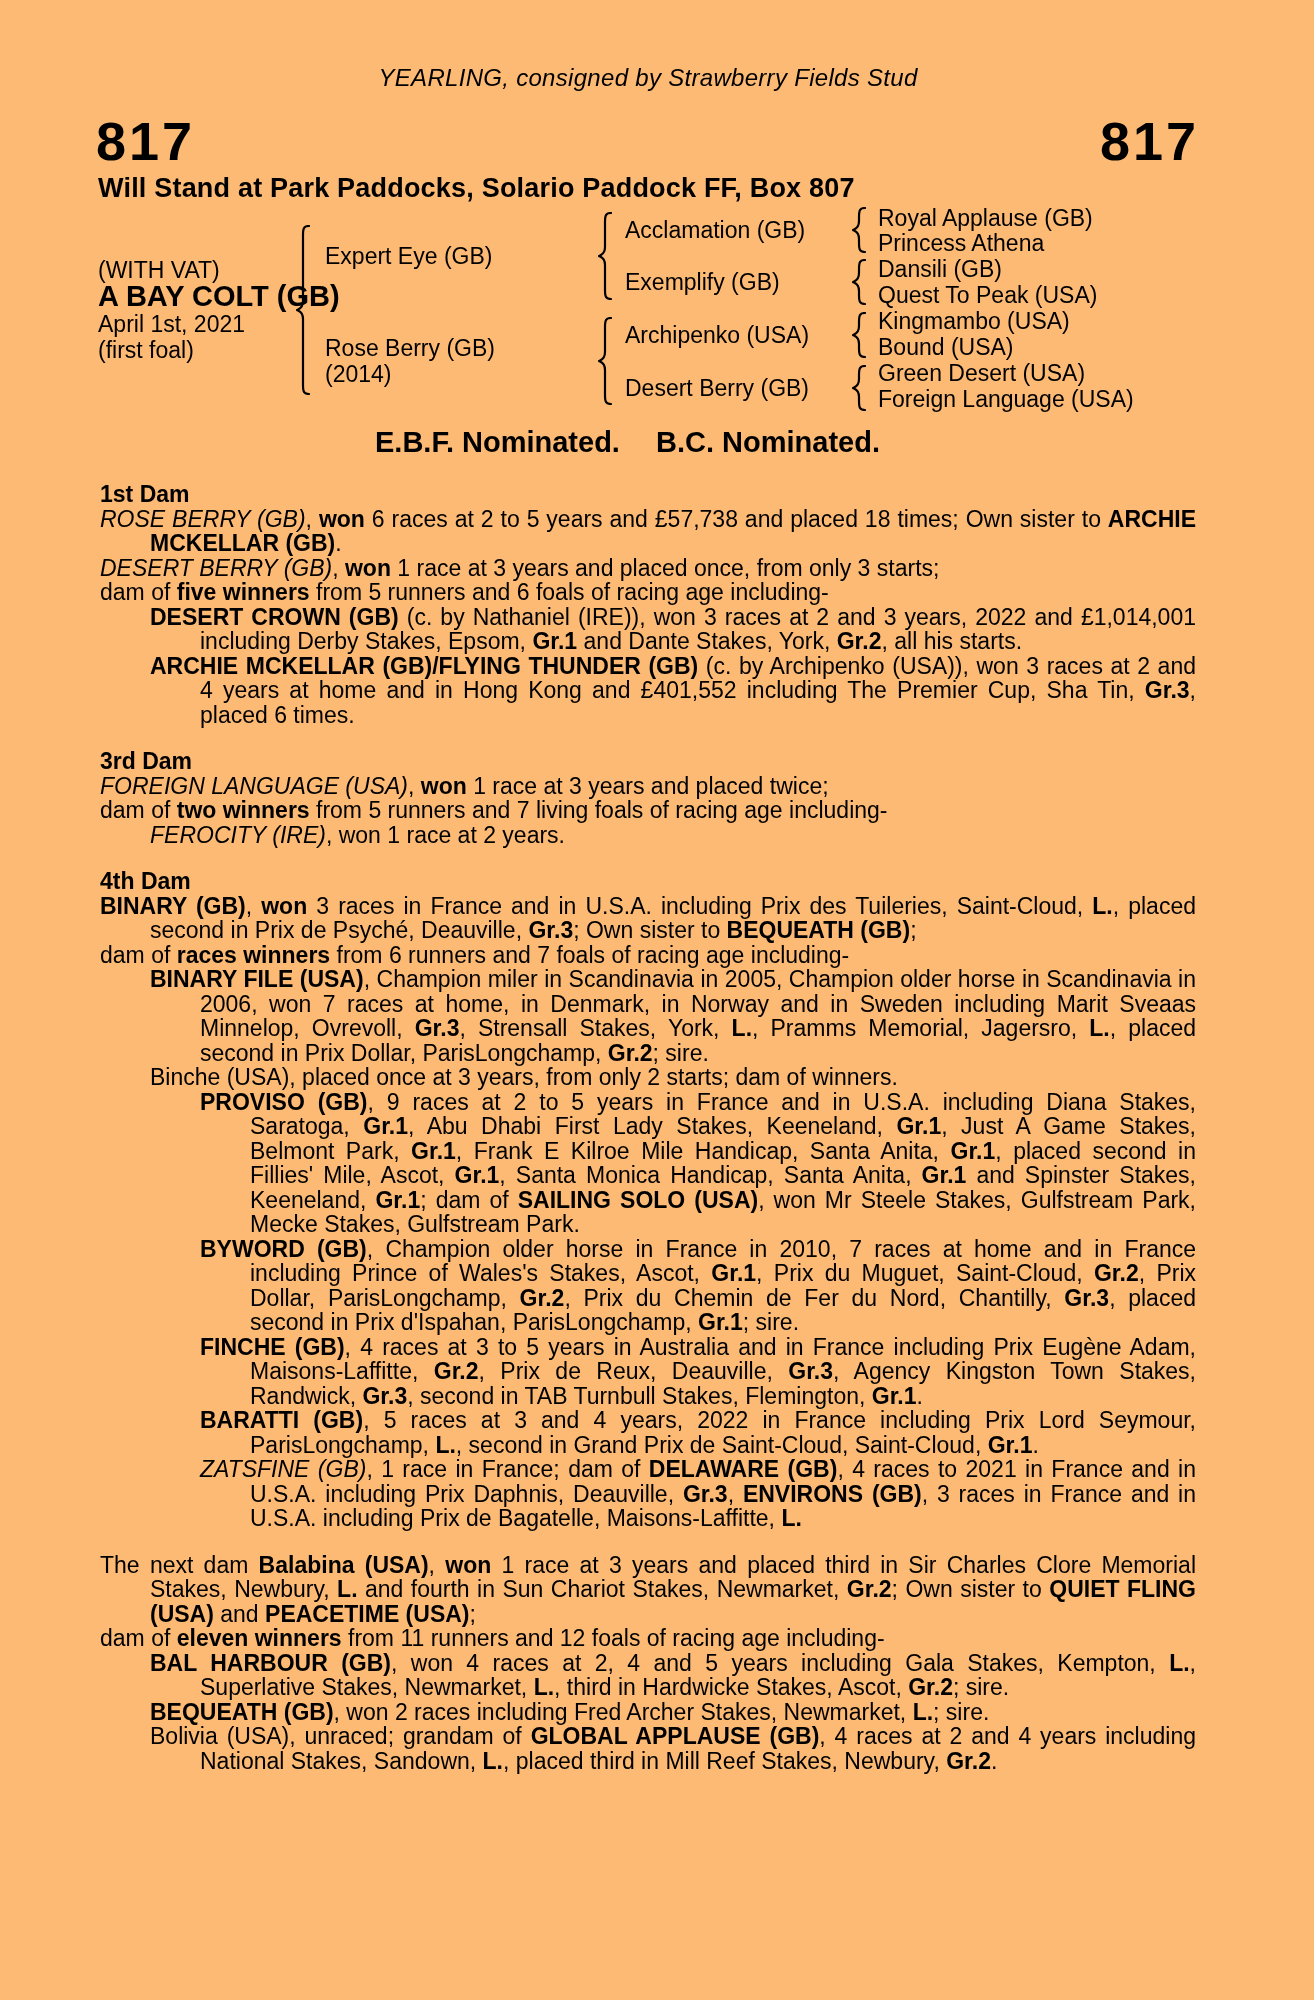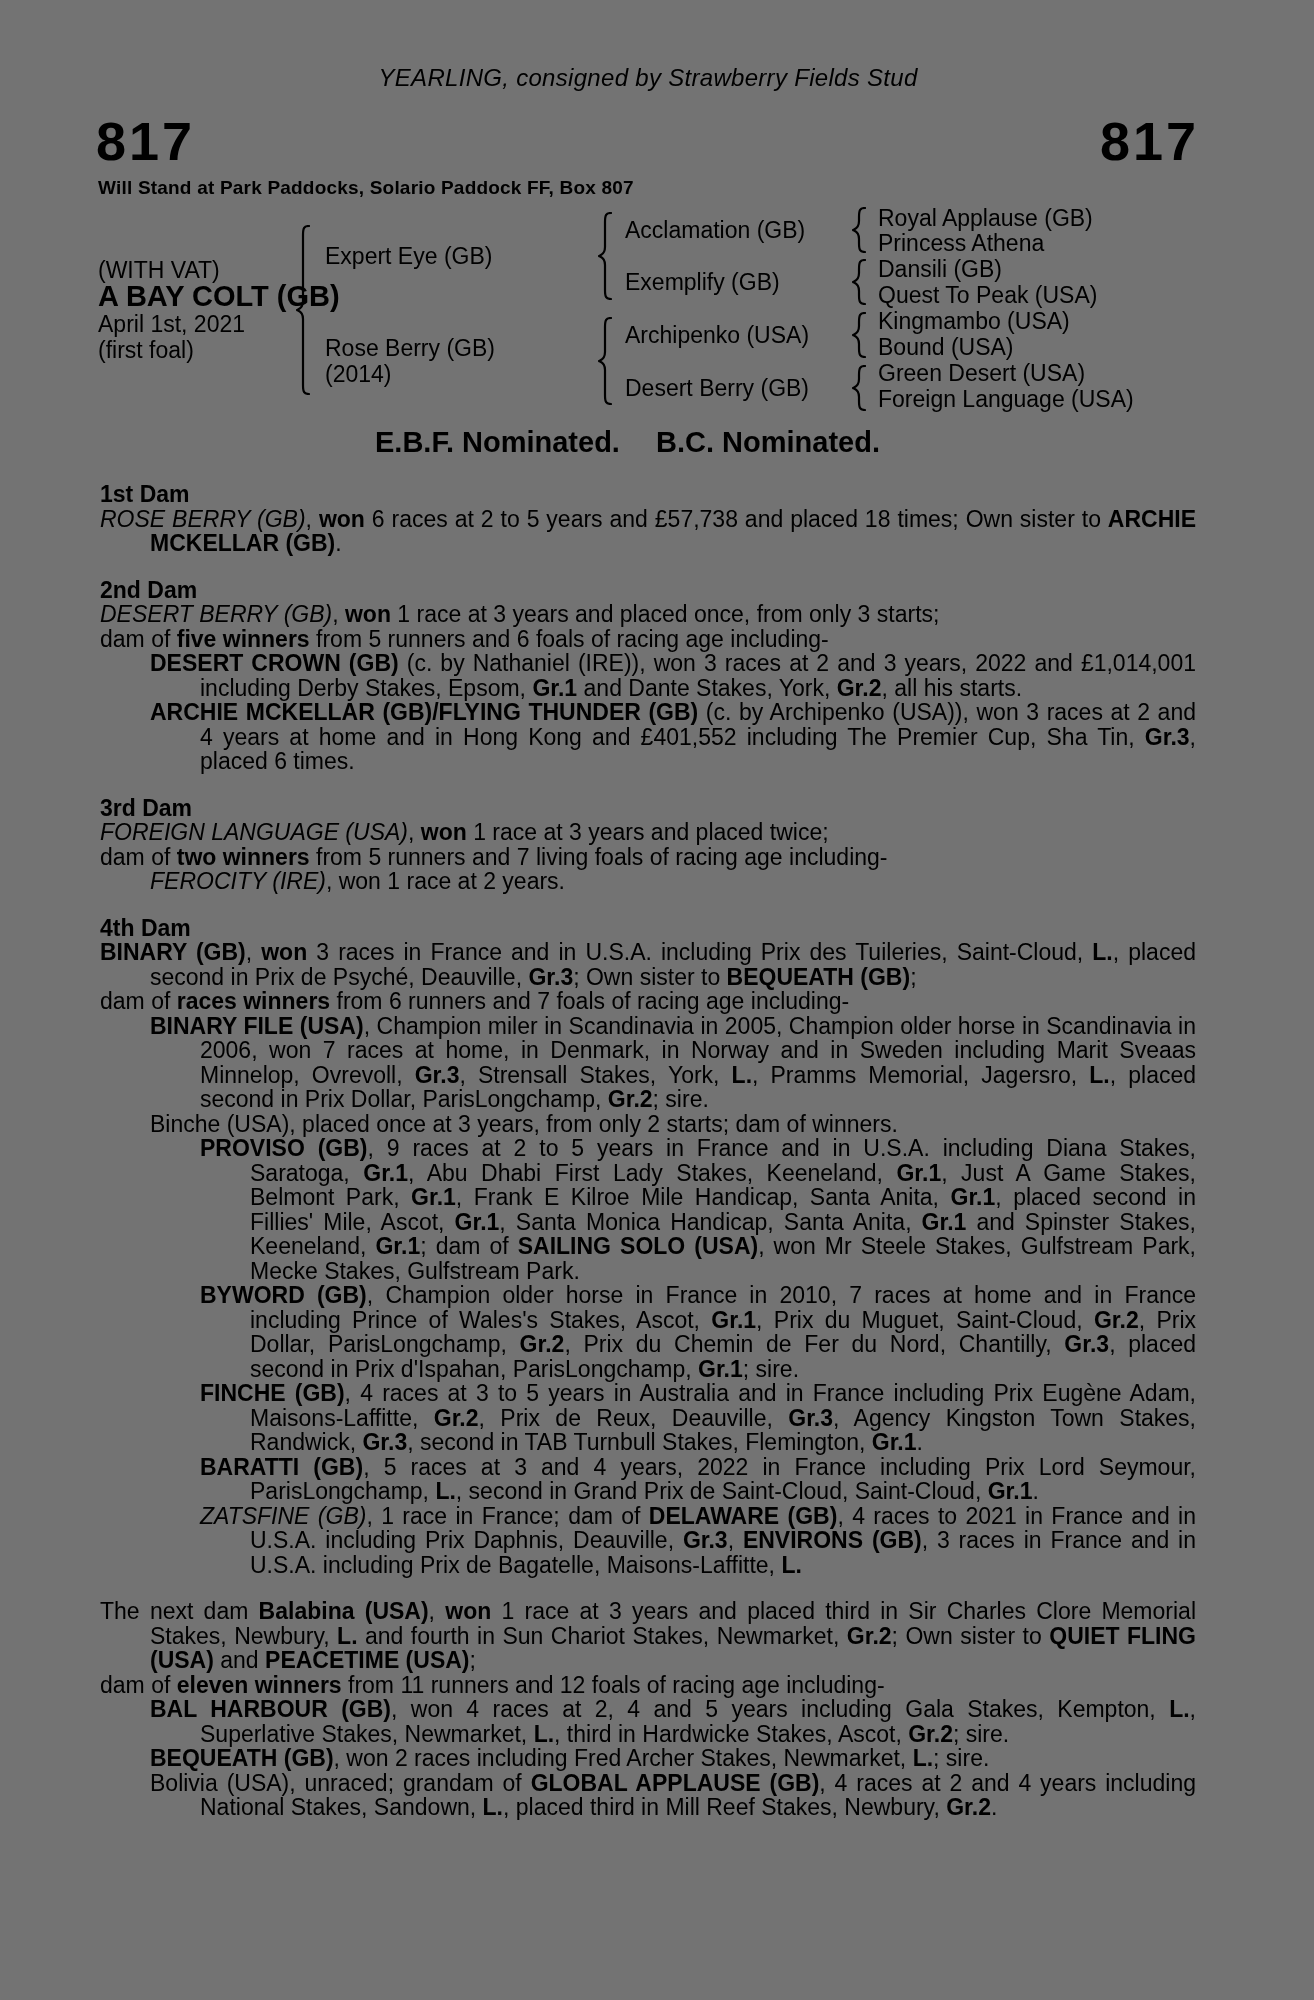--- a/index.html
+++ b/index.html
@@ -1,23 +1,23 @@
 <!DOCTYPE html>
 <html><head>
 <meta charset="utf-8">
 <style>
   html,body{margin:0;padding:0;background:#fff;}
-  #page{position:relative;width:1314px;height:2000px;background:#737373;color:#000;
+  #page{position:relative;width:1314px;height:2000px;background:#fdba74;color:#000;
         font-family:"Liberation Sans","DejaVu Sans",sans-serif;font-size:23px;line-height:24.5px;overflow:hidden;}
   .abs{position:absolute;white-space:nowrap;}
   #title{top:66px;left:100px;width:1096px;text-align:center;font-style:italic;font-size:24px;letter-spacing:.3px;}
   .lot{font-size:54px;font-weight:bold;letter-spacing:3px;line-height:1;}
   #lot-left{top:114px;left:96px;}
   #lot-right{top:114px;left:1100px;}
-  #stand{top:176px;left:98px;font-weight:bold;font-size:19px;letter-spacing:.2px;}
+  #stand{top:176px;left:98px;font-weight:bold;font-size:27px;letter-spacing:.2px;}
   .ped{position:absolute;white-space:nowrap;line-height:24px;}
   .ped.bold{font-weight:bold;font-size:29px;}
   .brace{position:absolute;}
   .nom{position:absolute;top:430px;font-weight:bold;font-size:29px;}
   #body{position:absolute;left:100px;top:482px;width:1096px;}
   .sec-h{font-weight:bold;}
   .gap{margin-top:22px;}
   .p{text-align:justify;}
   .indA{padding-left:50px;text-indent:-50px;}
   .indB{padding-left:100px;text-indent:-50px;}
@@ -84,21 +84,20 @@
     <div class="ped" style="left:878px;top:361px;">Green Desert (USA)</div>
     <div class="ped" style="left:878px;top:387px;">Foreign Language (USA)</div>
   </div>
 
   <div class="nom" style="left:375px;">E.B.F. Nominated.</div>
   <div class="nom" style="left:656px;text-align:right;">B.C. Nominated.</div>
 
   <div id="body">
       <div class="sec-h">1st Dam</div>
       <div class="p indA"><span class="ri">ROSE BERRY (GB)</span><span class="">, </span><span class="rb ">won</span><span class=""> 6 races at 2 to 5 years and £57,738 and placed 18 times; Own sister to </span><span class="rb ">ARCHIE MCKELLAR (GB)</span><span class="">.</span></div>
-      <div class="sec-h gap">2nd Dam</div>
       <div class="p indA"><span class="ri">DESERT BERRY (GB)</span><span class="">, </span><span class="rb ">won</span><span class=""> 1 race at 3 years and placed once, from only 3 starts;</span></div>
       <div class="p indF"><span class="">dam of </span><span class="rb ">five winners</span><span class=""> from 5 runners and 6 foals of racing age including-</span></div>
       <div class="p indB"><span class="rb ">DESERT CROWN (GB)</span><span class=""> (c. by Nathaniel (IRE)), won 3 races at 2 and 3 years, 2022 and £1,014,001 including Derby Stakes, Epsom, </span><span class="rb ">Gr.1</span><span class=""> and Dante Stakes, York, </span><span class="rb ">Gr.2</span><span class="">, all his starts.</span></div>
       <div class="p indB"><span class="rb ">ARCHIE MCKELLAR (GB)/FLYING THUNDER (GB)</span><span class=""> (c. by Archipenko (USA)), won 3 races at 2 and 4 years at home and in Hong Kong and £401,552 including The Premier Cup, Sha Tin, </span><span class="rb ">Gr.3</span><span class="">, placed 6 times.</span></div>
       <div class="sec-h gap">3rd Dam</div>
       <div class="p indA"><span class="ri">FOREIGN LANGUAGE (USA)</span><span class="">, </span><span class="rb ">won</span><span class=""> 1 race at 3 years and placed twice;</span></div>
       <div class="p indF"><span class="">dam of </span><span class="rb ">two winners</span><span class=""> from 5 runners and 7 living foals of racing age including-</span></div>
       <div class="p indB"><span class="ri">FEROCITY (IRE)</span><span class="">, won 1 race at 2 years.</span></div>
       <div class="sec-h gap">4th Dam</div>
       <div class="p indA"><span class="rb ">BINARY (GB)</span><span class="">, </span><span class="rb ">won</span><span class=""> 3 races in France and in U.S.A. including Prix des Tuileries, Saint-Cloud, </span><span class="rb ">L.</span><span class="">, placed second in Prix de Psyché, Deauville, </span><span class="rb ">Gr.3</span><span class="">; Own sister to </span><span class="rb ">BEQUEATH (GB)</span><span class="">;</span></div>

